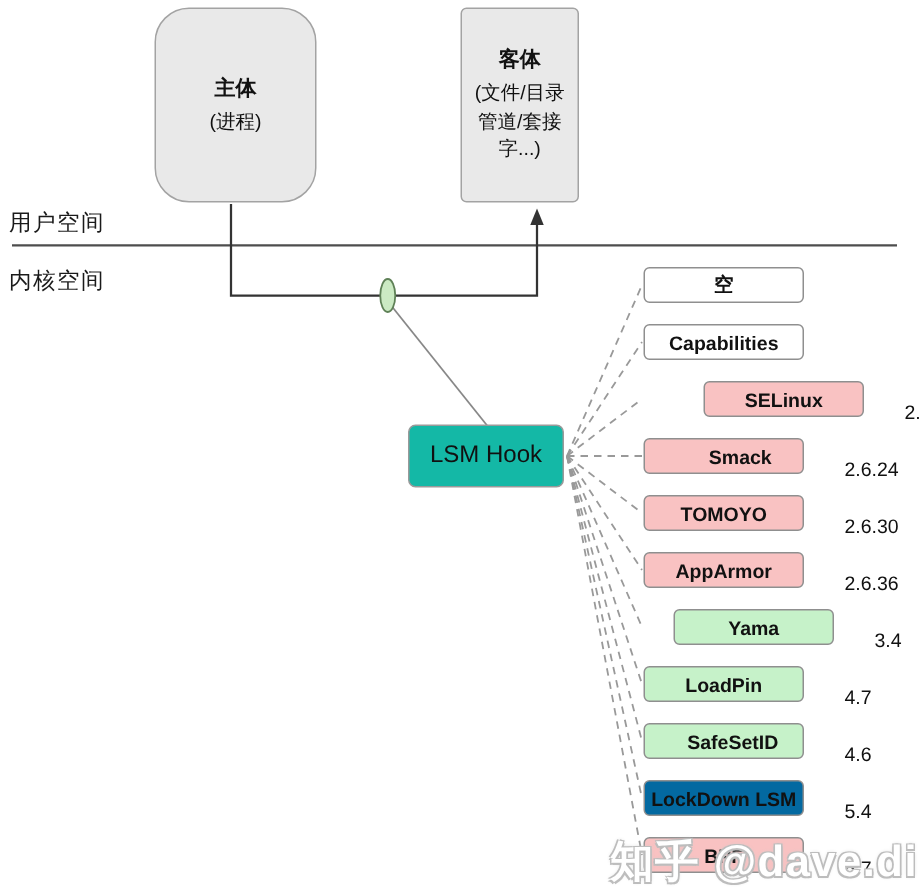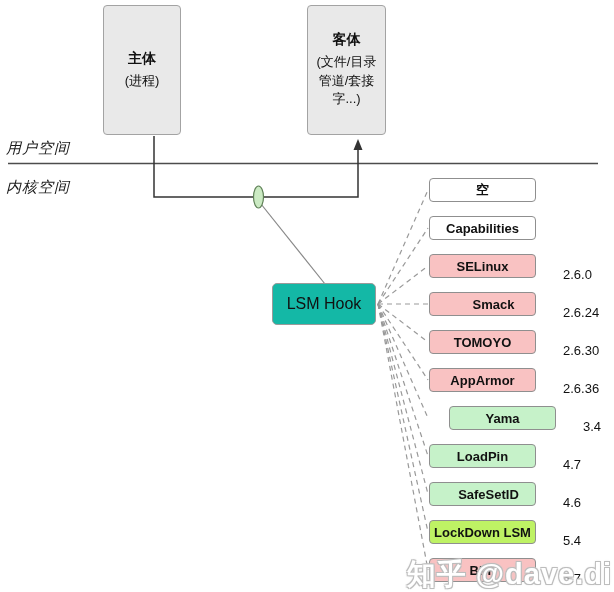--- a/index.html
+++ b/index.html
@@ -21,31 +21,30 @@
     display: flex;
     flex-direction: column;
     align-items: center;
     justify-content: center;
     text-align: center;
     z-index: 2;
     box-sizing: border-box;
   }
   .gray-box .title { font-size: 14px; font-weight: bold; color: #111; margin-bottom: 4px; }
   .gray-box .subtitle { font-size: 13px; color: #111; line-height: 1.45; }
-  #subject-box { left: 103px; top: 5px; width: 78px; height: 130px; }
+  #subject-box { left: 103px; top: 5px; width: 108px; height: 130px; border-radius: 23px; }
   #object-box  { left: 307px; top: 5px; width: 79px; height: 130px; padding: 0 7px; }
 
   .space-label {
     position: absolute;
     left: 6px;
     font-size: 15px;
     color: #1a1a1a;
     z-index: 2;
     letter-spacing: 1px;
-    font-style: italic;
   }
   #user-space-label { top: 139px; }
   #kernel-space-label { top: 178px; }
 
   #lsm-hook-box {
     position: absolute;
     left: 272px; top: 283px;
     width: 104px; height: 42px;
     background: #14b8a6;
     border: 1px solid #9a9a9a;
@@ -156,21 +155,21 @@
       </div>
     <div class="module-version"></div>
   </div>
   <div class="module-row" style="top:216px">
     <div class="module-box" style="background: rgb(255, 255, 255);">
         <span>Capabilities</span>
       </div>
     <div class="module-version"></div>
   </div>
   <div class="module-row" style="top:254px">
-    <div class="module-box" style="background: rgb(249, 194, 194);">
+    <div class="module-box" style="background: rgb(249, 194, 194); margin-left: 40px;">
         <span>SELinux</span>
       </div>
     <div class="module-version">2.6.0</div>
   </div>
   <div class="module-row" style="top:292px">
     <div class="module-box" style="background: rgb(249, 194, 194); padding-left: 22px;">
         <span>Smack</span>
       </div>
     <div class="module-version">2.6.24</div>
   </div>
@@ -198,21 +197,21 @@
       </div>
     <div class="module-version">4.7</div>
   </div>
   <div class="module-row" style="top:482px">
     <div class="module-box" style="background: rgb(198, 242, 201); padding-left: 12px;">
         <span>SafeSetID</span>
       </div>
     <div class="module-version">4.6</div>
   </div>
   <div class="module-row" style="top:520px">
-    <div class="module-box" style="background: #bef264;">
+    <div class="module-box" style="background: #0369a1;">
         <span>LockDown LSM</span>
       </div>
     <div class="module-version">5.4</div>
   </div>
   <div class="module-row" style="top:558px">
     <div class="module-box" style="background: rgb(249, 194, 194);">
         <span>BPF</span>
       </div>
     <div class="module-version">5.7</div>
   </div>

